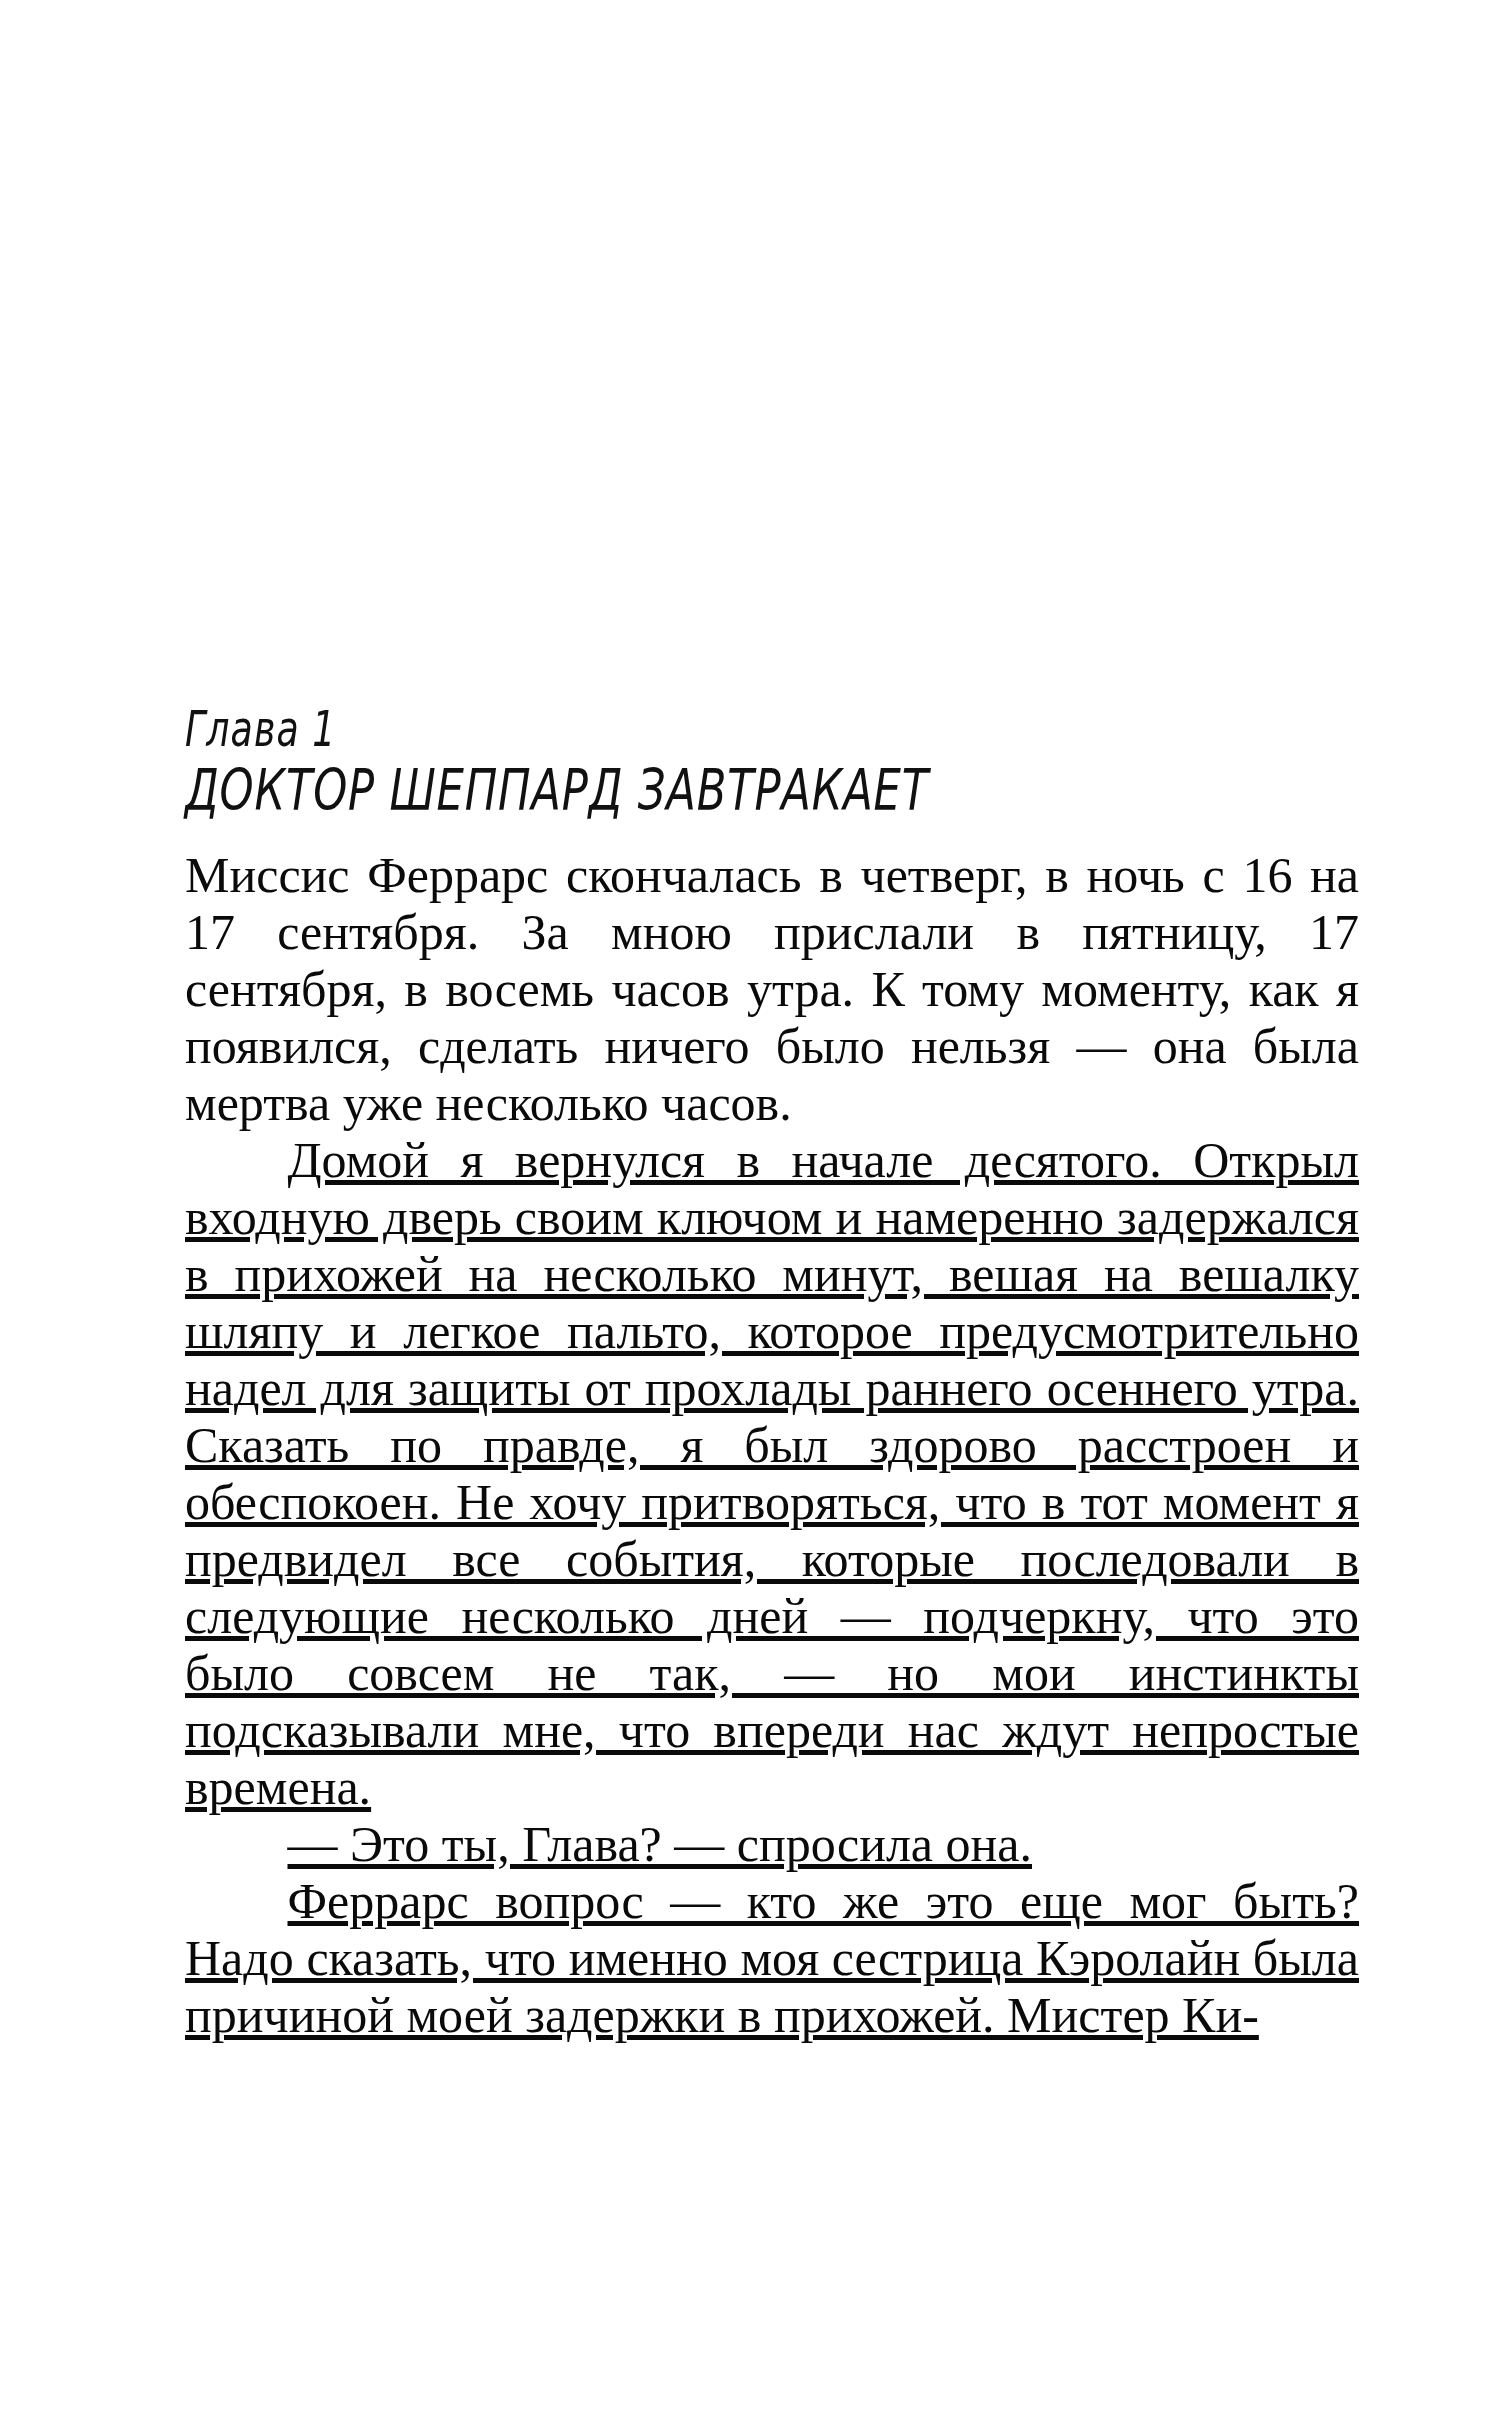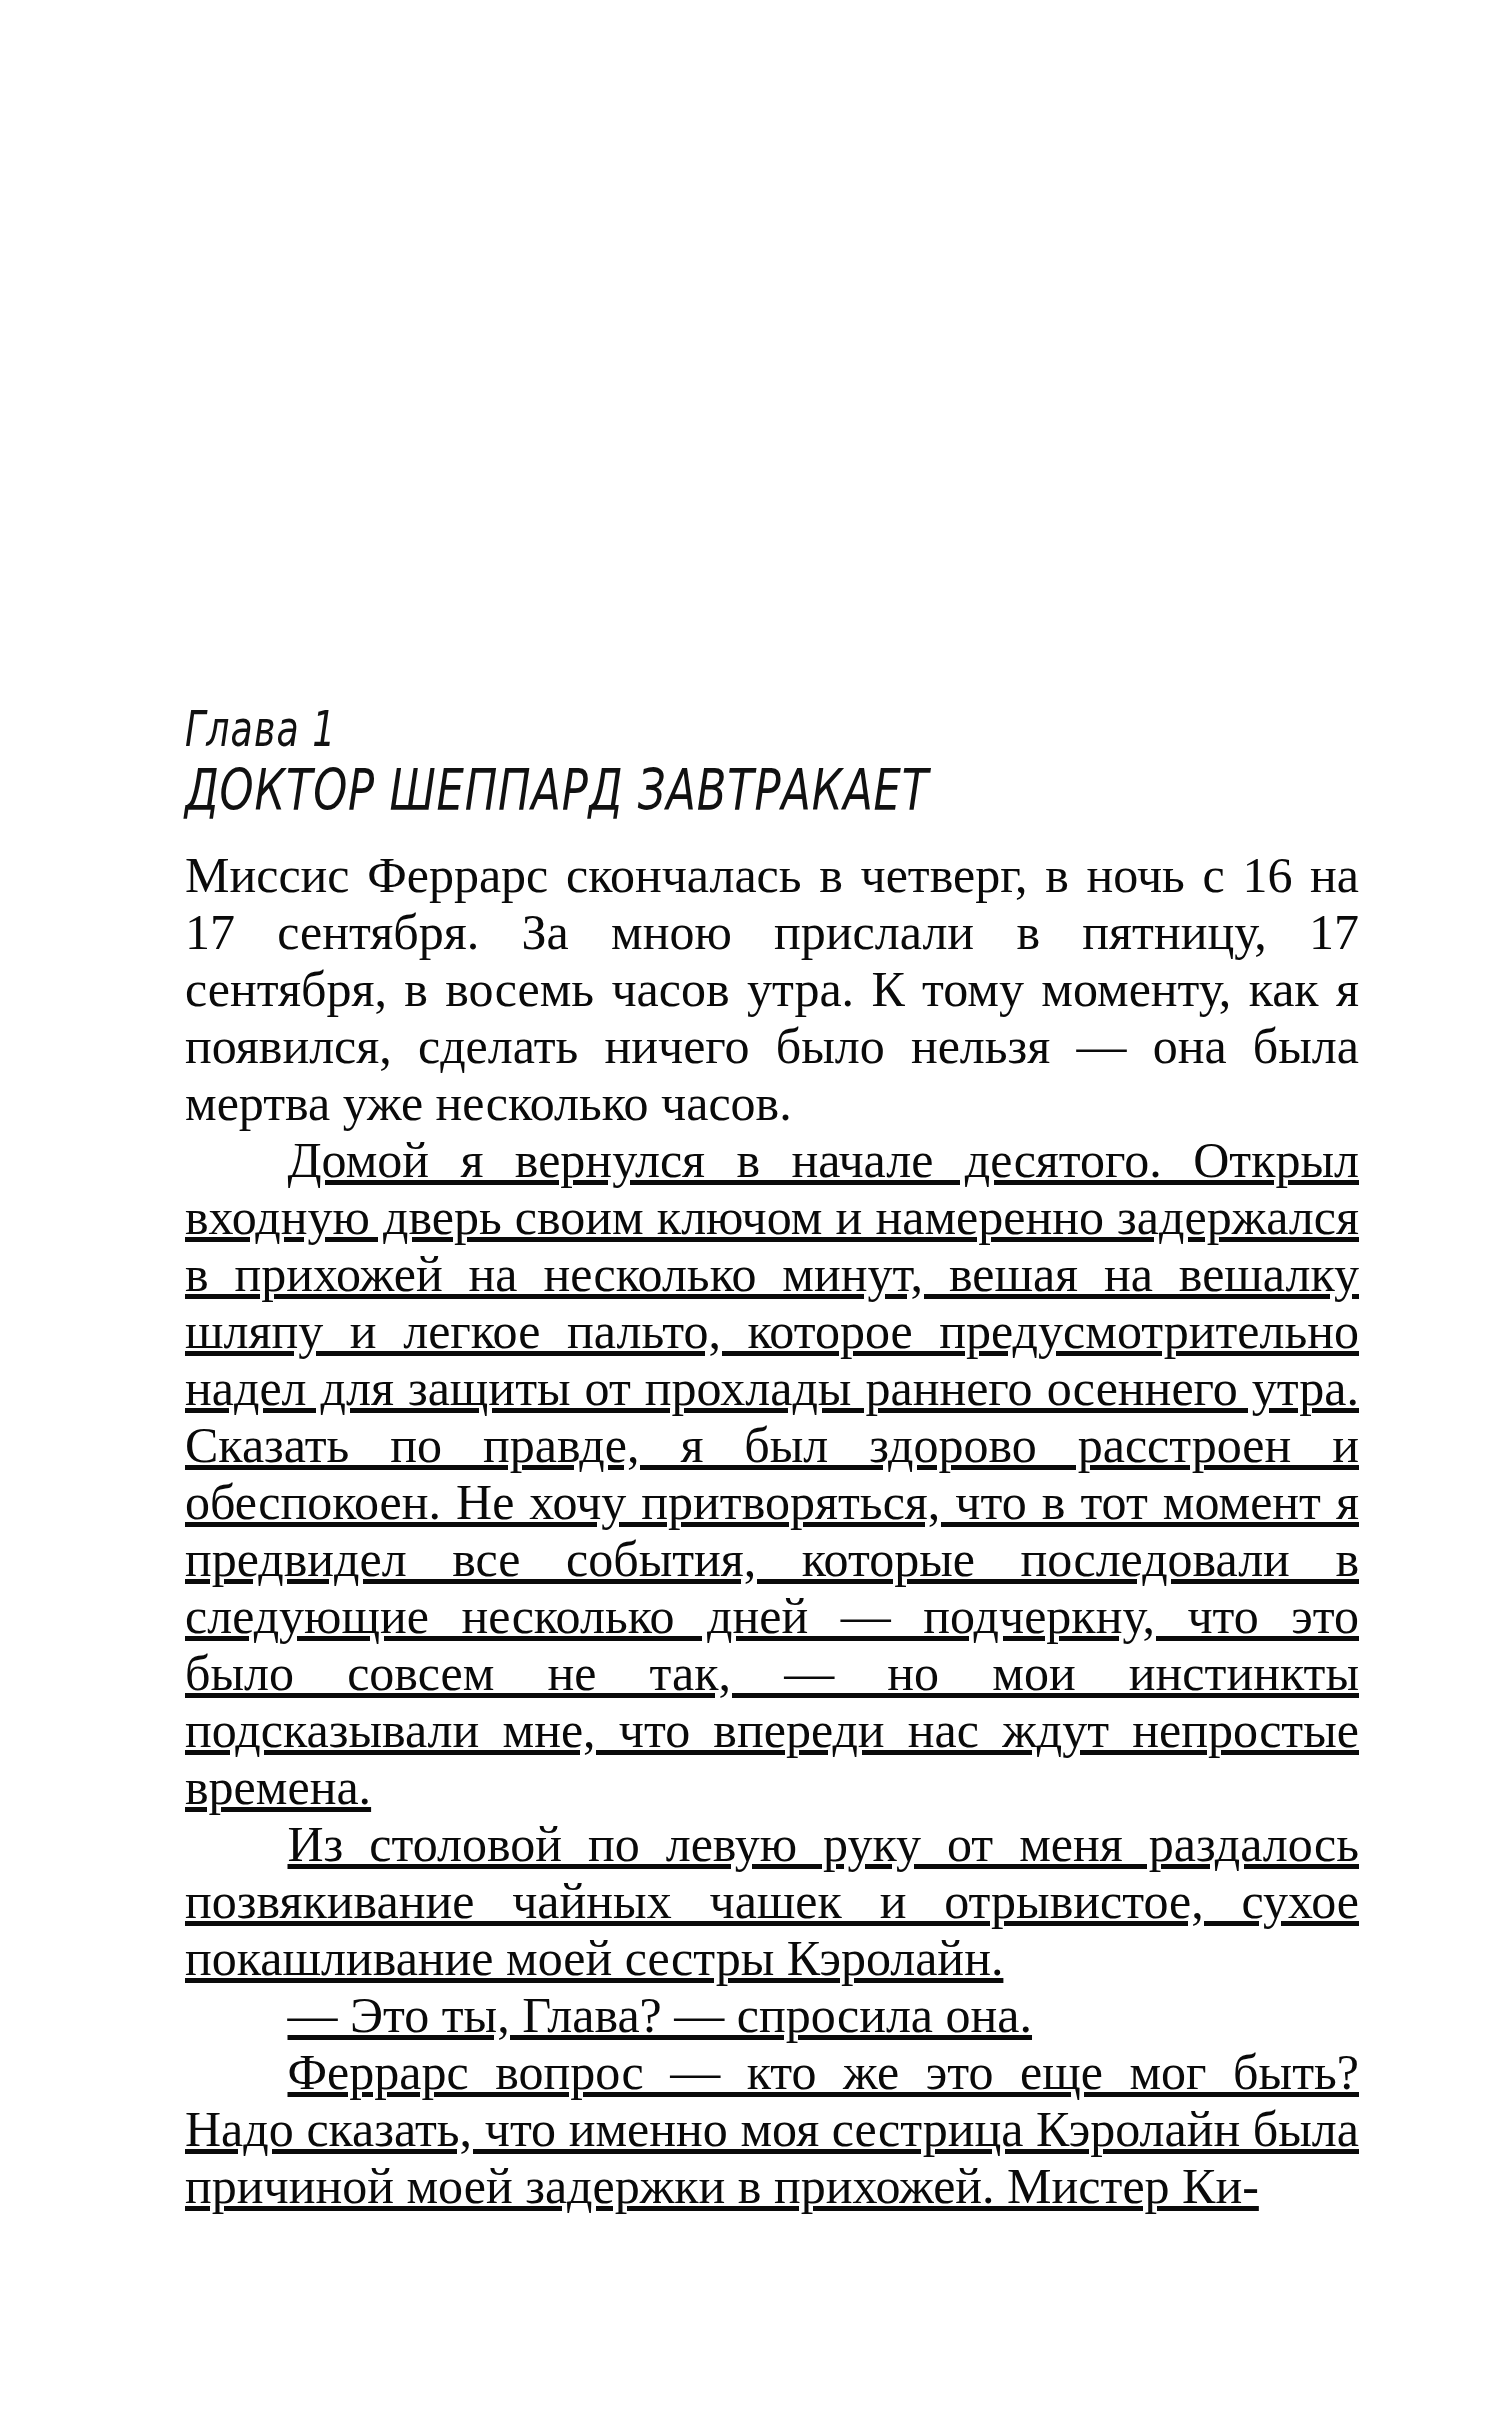--- a/index.html
+++ b/index.html
@@ -79,21 +79,20 @@
 
   <div class="content">
 
     <div class="chapter-label">Глава 1</div>
 
     <div class="chapter-title">ДОКТОР ШЕППАРД ЗАВТРАКАЕТ</div>
 
     <div class="body-text">
       <p class="last-line-full">Миссис Феррарс скончалась в четверг, в ночь с 16 на 17 сентября. За мною прислали в пятницу, 17 сентября, в восемь часов утра. К тому моменту, как я появился, сделать ничего было нельзя — она была мертва уже несколько часов.</p>
       <p class="indent last-line-full">Домой я вернулся в начале десятого. Открыл входную дверь своим ключом и намеренно задержался в прихожей на несколько минут, вешая на вешалку шляпу и легкое пальто, которое предусмотрительно надел для защиты от прохлады раннего осеннего утра. Сказать по правде, я был здорово расстроен и обеспокоен. Не хочу притворяться, что в тот момент я предвидел все события, которые последовали в следующие несколько дней — подчеркну, что это было совсем не так, — но мои инстинкты подсказывали мне, что впереди нас ждут непростые времена.</p>
-      <p class="indent last-line-full">Из столовой по левую руку от меня раздалось позвякивание чайных чашек и отрывистое, сухое покашливание моей сестры Кэролайн.</p>
       <p class="indent">— Это ты, Глава? — спросила она.</p>
       <p class="indent last-line-full">Феррарс вопрос — кто же это еще мог быть? Надо сказать, что именно моя сестрица Кэролайн была причиной моей задержки в прихожей. Мистер Ки-</p>
     </div>
 
   </div>
 
 </div>
 
 
 </body></html>

